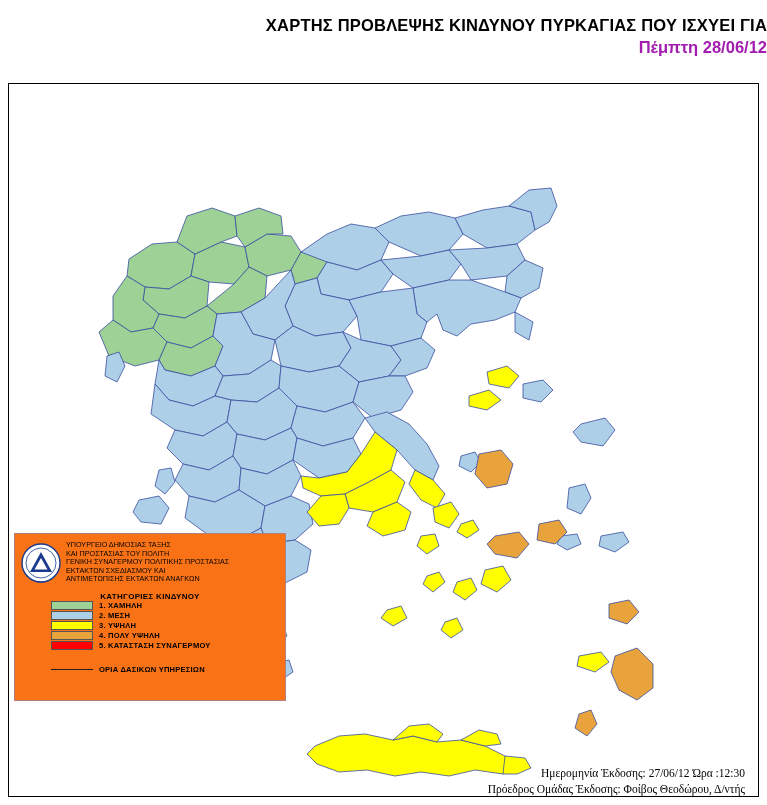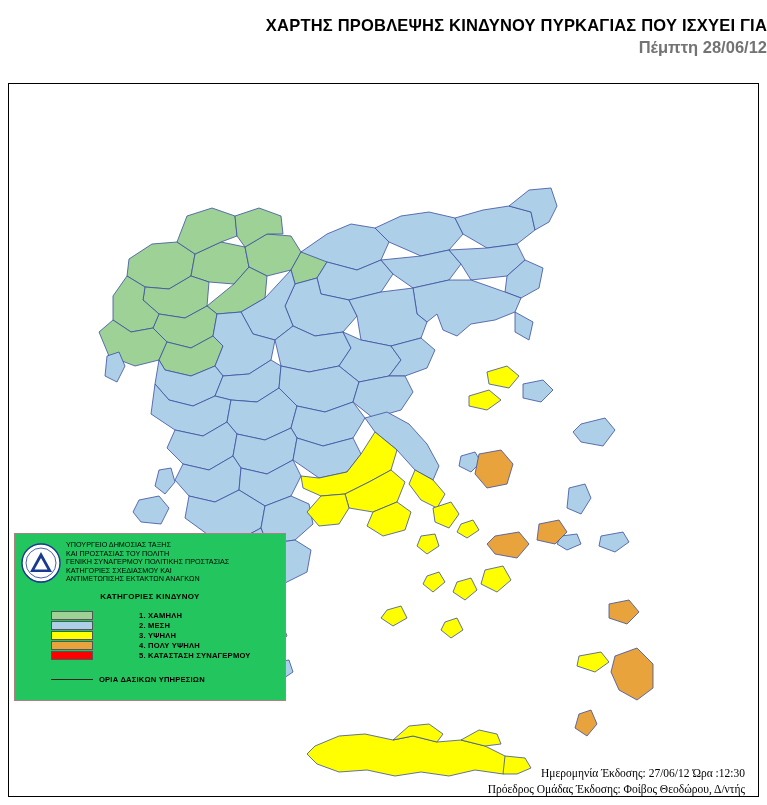--- a/index.html
+++ b/index.html
@@ -20,21 +20,21 @@
   #title-line1{
     font-size:16.5px;
     font-weight:bold;
     color:#000;
     letter-spacing:0.2px;
     line-height:22px;
   }
   #title-line2{
     font-size:16.5px;
     font-weight:bold;
-    color:#737373;
+    color:#a21caf;
     line-height:22px;
   }
   
   #map-frame{
     position:absolute;
     left:8px;
     top:83px;
     width:751px;
     height:714px;
     border:1px solid #000;
@@ -44,21 +44,21 @@
   }
   #map-svg{display:block;}
   
   #legend{
     position:absolute;
     left:14px;
     top:533px;
     width:272px;
     height:168px;
     border:1px solid #b08080;
-    background:#22c55e;
+    background:#f97316;
     box-sizing:border-box;
     padding:5px 6px 4px 6px;
   }
   #legend-header{
     display:flex;
     align-items:flex-start;
   }
   #legend-emblem{
     width:40px;height:48px;
     flex:0 0 40px;
@@ -68,28 +68,27 @@
     font-size:7.2px;
     line-height:8.6px;
     color:#000;
     padding-top:2px;
   }
   #legend-cat-title{
     text-align:center;
     font-size:8px;
     font-weight:bold;
     margin-top:5px;
-    margin-bottom:10px;
+    margin-bottom:0;
     letter-spacing:0.3px;
   }
   .legend-row{
     display:flex;
     align-items:flex-end;
     margin:0 0 1px 30px;
-    gap:40px;
   }
   .legend-swatch{
     width:42px;height:9px;
     border:1px solid #555;
     margin-right:6px;
     box-sizing:border-box;
   }
   .legend-label{
     font-size:7.6px;
     font-weight:bold;
@@ -255,21 +254,21 @@
       <circle cx="20" cy="24" r="19" fill="#ffffff" stroke="#1a3a8f" stroke-width="1.4"></circle>
       <circle cx="20" cy="24" r="15" fill="#ffffff" stroke="#1a3a8f" stroke-width="0.8"></circle>
       <polygon points="20,13 31,33 9,33" fill="#1a3a8f"></polygon>
       <polygon points="20,19 26.5,30.5 13.5,30.5" fill="#ffffff"></polygon>
       <path d="M6,36 A17,17 0 0 0 34,36" fill="none" stroke="#1a3a8f" stroke-width="0.6"></path>
     </svg>
     <div id="legend-org">
       <div>ΥΠΟΥΡΓΕΙΟ ΔΗΜΟΣΙΑΣ ΤΑΞΗΣ</div>
       <div>ΚΑΙ ΠΡΟΣΤΑΣΙΑΣ ΤΟΥ ΠΟΛΙΤΗ</div>
       <div>ΓΕΝΙΚΗ ΣΥΝΑΓΕΡΜΟΥ ΠΟΛΙΤΙΚΗΣ ΠΡΟΣΤΑΣΙΑΣ</div>
-      <div>ΚΑΤΗΓΟΡΙΕΣ ΣΧΕΔΙΑΣΜΟΥ ΚΑΙ</div>
+      <div>ΕΚΤΑΚΤΩΝ ΣΧΕΔΙΑΣΜΟΥ ΚΑΙ</div>
       <div>ΑΝΤΙΜΕΤΩΠΙΣΗΣ ΕΚΤΑΚΤΩΝ ΑΝΑΓΚΩΝ</div>
     </div>
   </div>
 
   <div id="legend-cat-title">ΚΑΤΗΓΟΡΙΕΣ ΚΙΝΔΥΝΟΥ</div>
 
   <div class="legend-row">
     <span class="legend-swatch" style="background:#9ed196"></span>
     <span class="legend-label">1. ΧΑΜΗΛΗ</span>
   </div>

